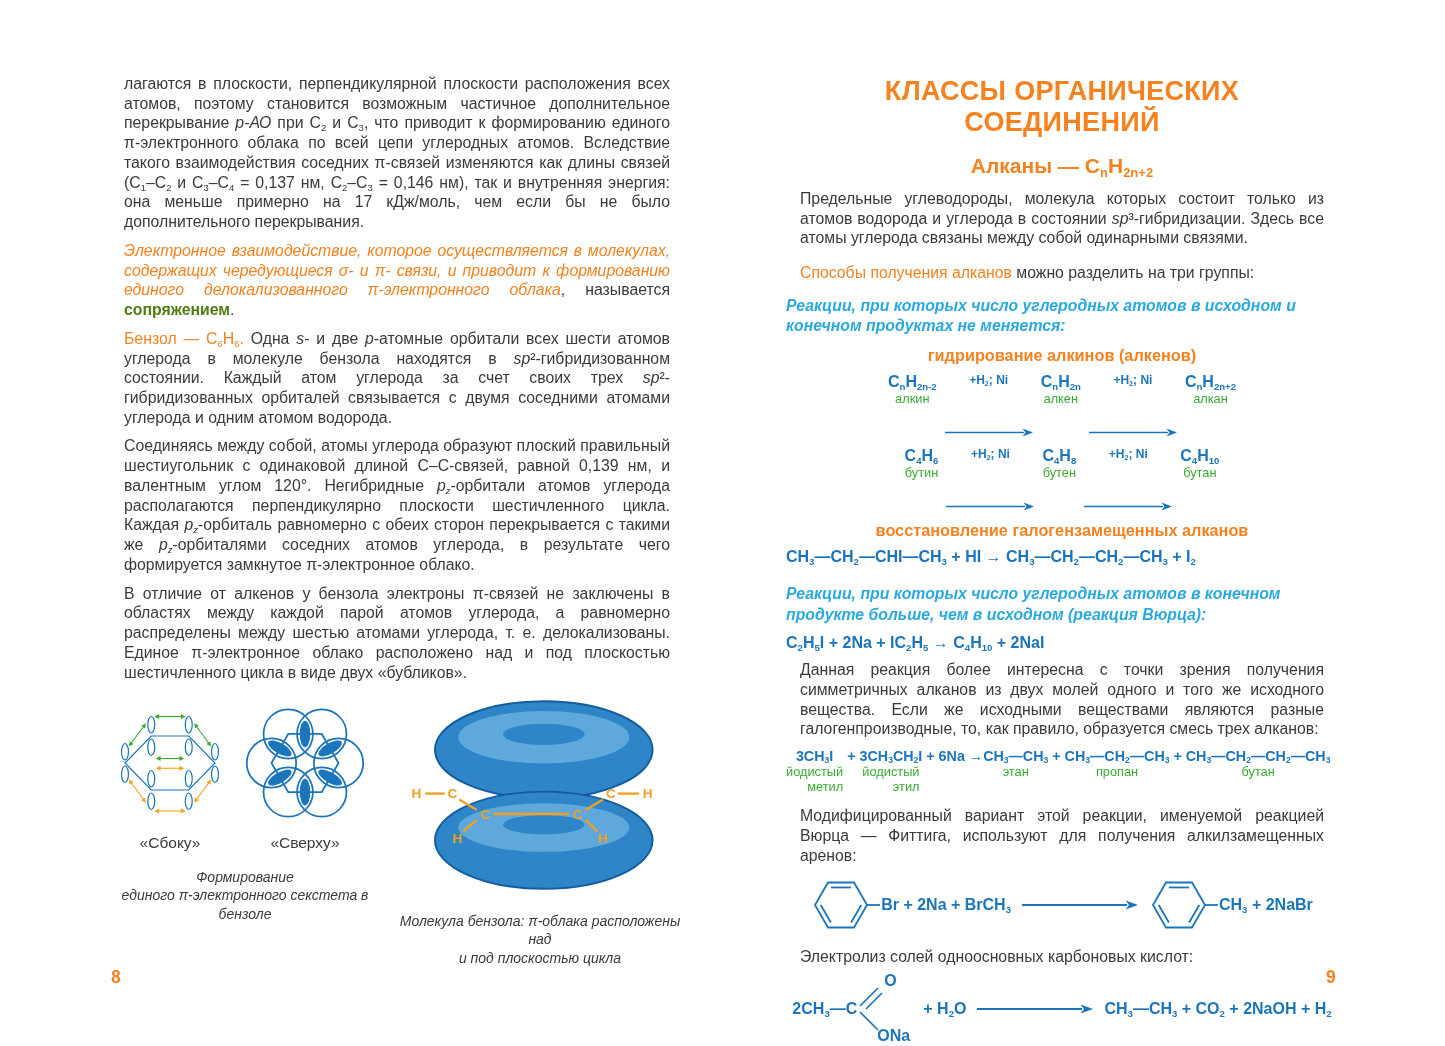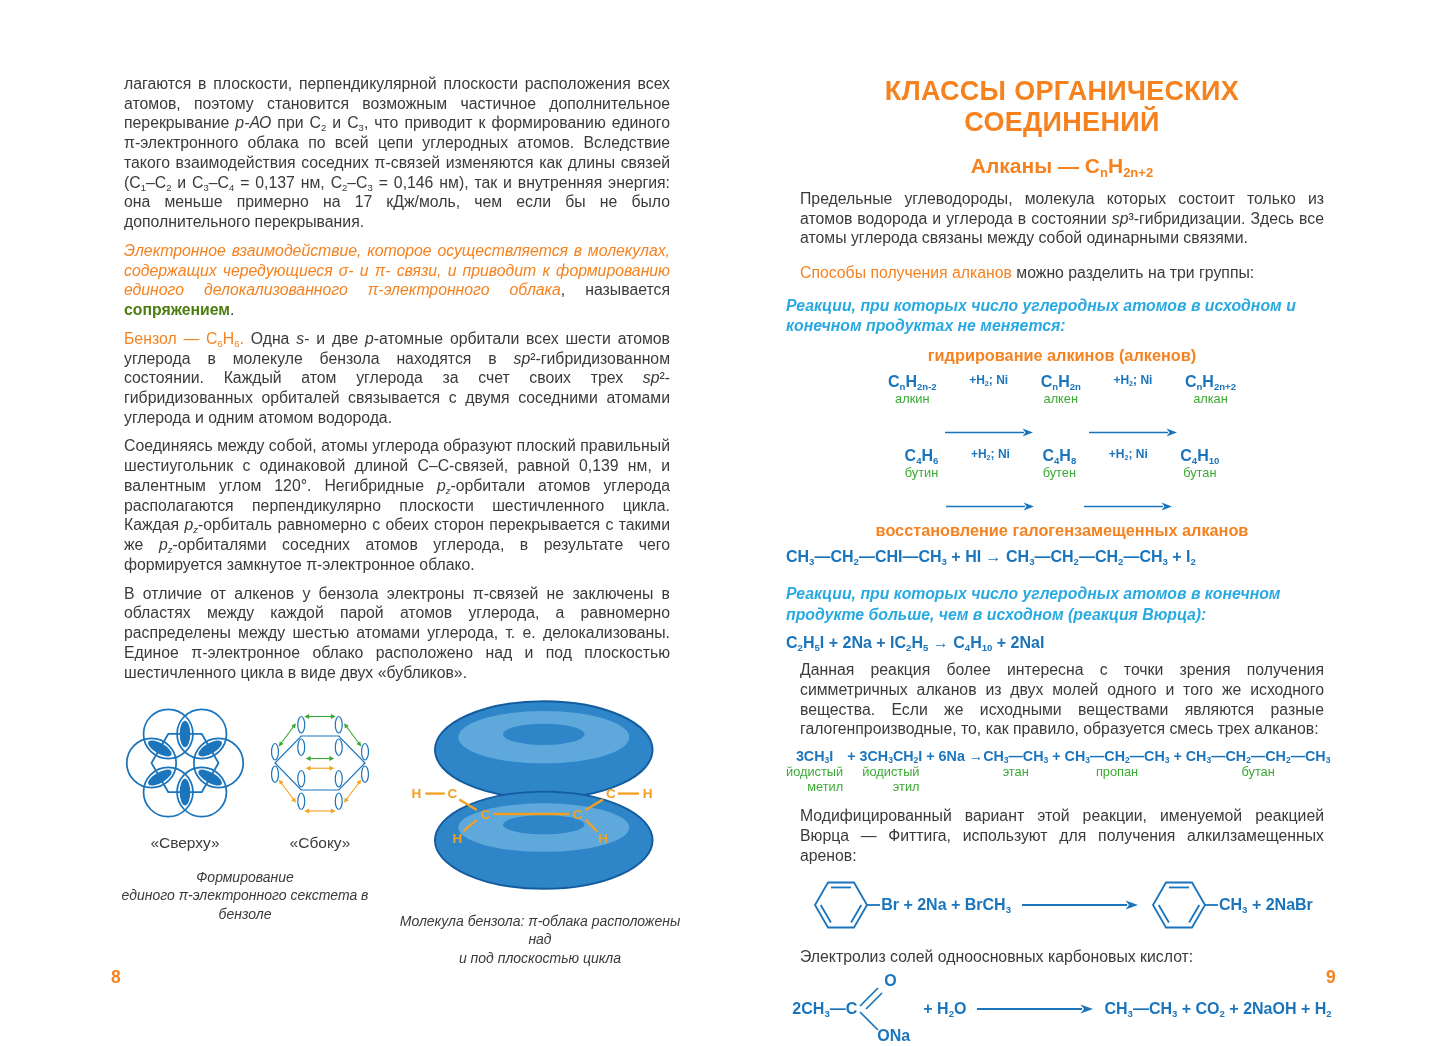--- a/index.html
+++ b/index.html
@@ -60,42 +60,20 @@
   <p>лагаются в плоскости, перпендикулярной плоскости расположения всех атомов, поэтому становится возможным частичное дополнительное перекрывание <i>p-АО</i> при C<sub>2</sub> и C<sub>3</sub>, что приводит к формированию единого π-электронного облака по всей цепи углеродных атомов. Вследствие такого взаимодействия соседних π-связей изменяются как длины связей (C<sub>1</sub>–C<sub>2</sub> и C<sub>3</sub>–C<sub>4</sub> = 0,137 нм, C<sub>2</sub>–C<sub>3</sub> = 0,146 нм), так и внутренняя энергия: она меньше примерно на 17 кДж/моль, чем если бы не было дополнительного перекрывания.</p>
   <p><span class="def-italic">Электронное взаимодействие, которое осуществляется в молекулах, содержащих чередующиеся σ- и π- связи, и приводит к формированию единого делокализованного π-электронного облака</span><span>, называется </span><span class="orange bold">сопряжением</span><span>.</span></p>
   <p><span class="lead-orange">Бензол — C<sub>6</sub>H<sub>6</sub>.</span><span> Одна <i>s</i>- и две <i>p</i>-атомные орбитали всех шести атомов углерода в молекуле бензола находятся в <i>sp</i>²-гибридизованном состоянии. Каждый атом углерода за счет своих трех <i>sp</i>²-гибридизованных орбиталей связывается с двумя соседними атомами углерода и одним атомом водорода.</span></p>
   <p>Соединяясь между собой, атомы углерода образуют плоский правильный шестиугольник с одинаковой длиной C–C-связей, равной 0,139 нм, и валентным углом 120°. Негибридные <i>p<sub>z</sub></i>-орбитали атомов углерода располагаются перпендикулярно плоскости шестичленного цикла. Каждая <i>p<sub>z</sub></i>-орбиталь равномерно с обеих сторон перекрывается с такими же <i>p<sub>z</sub></i>-орбиталями соседних атомов углерода, в результате чего формируется замкнутое π-электронное облако.</p>
   <p>В отличие от алкенов у бензола электроны π-связей не заключены в областях между каждой парой атомов углерода, а равномерно распределены между шестью атомами углерода, т. е. делокализованы. Единое π-электронное облако расположено над и под плоскостью шестичленного цикла в виде двух «бубликов».</p>
 
   <div class="figures">
     <div class="figpair">
       <div class="figpair-row">
         <div class="figcol">
-          <svg width="150" height="134" viewBox="0 0 170 150">
-            <g stroke="#1b75bc" stroke-width="2" fill="none">
-              <polygon points="123,75 104,107.9 66,107.9 47,75 66,42.1 104,42.1"></polygon>
-              <circle cx="123" cy="75" r="28"></circle>
-              <circle cx="104" cy="42.1" r="28"></circle>
-              <circle cx="66" cy="42.1" r="28"></circle>
-              <circle cx="47" cy="75" r="28"></circle>
-              <circle cx="66" cy="107.9" r="28"></circle>
-              <circle cx="104" cy="107.9" r="28"></circle>
-            </g>
-            <g fill="#1b75bc">
-              <ellipse cx="85" cy="42.1" rx="6" ry="15"></ellipse>
-              <ellipse cx="56.5" cy="58.5" rx="6" ry="15" transform="rotate(120 56.5 58.5)"></ellipse>
-              <ellipse cx="56.5" cy="91.5" rx="6" ry="15" transform="rotate(60 56.5 91.5)"></ellipse>
-              <ellipse cx="85" cy="107.9" rx="6" ry="15"></ellipse>
-              <ellipse cx="113.5" cy="91.5" rx="6" ry="15" transform="rotate(120 113.5 91.5)"></ellipse>
-              <ellipse cx="113.5" cy="58.5" rx="6" ry="15" transform="rotate(60 113.5 58.5)"></ellipse>
-            </g>
-          </svg>
-          <div class="fig-label">«Сверху»</div>
-        </div>
-        <div class="figcol">
           <svg width="120" height="134" viewBox="0 0 160 172">
             <polygon points="55,50 105,50 140,86 105,122 55,122 20,86" fill="none" stroke="#1b75bc" stroke-width="1.6"></polygon>
             <g fill="#ffffff" stroke="#1b75bc" stroke-width="1.6">
               <ellipse cx="55" cy="35" rx="4.6" ry="11"></ellipse>
                 <ellipse cx="55" cy="65" rx="4.6" ry="11"></ellipse>
               <ellipse cx="105" cy="35" rx="4.6" ry="11"></ellipse>
                 <ellipse cx="105" cy="65" rx="4.6" ry="11"></ellipse>
               <ellipse cx="140" cy="71" rx="4.6" ry="11"></ellipse>
                 <ellipse cx="140" cy="101" rx="4.6" ry="11"></ellipse>
               <ellipse cx="20" cy="71" rx="4.6" ry="11"></ellipse>
@@ -127,20 +105,42 @@
                 <path d="M47.97195530541903 139.02088070733163 L41.535049755682046 135.6957871832687 L46.68177706106653 131.8916843923323 Z" fill="#f5a21f"></path>
                 <path d="M25.02804469458097 107.97911929266837 L26.318222938933467 115.10831560766766 L31.464950244317954 111.30421281673131 Z" fill="#f5a21f"></path>
                 <path d="M134.97195530541902 107.97911929266837 L133.68177706106655 115.10831560766766 L128.53504975568205 111.30421281673131 Z" fill="#f5a21f"></path>
                 <path d="M112.02804469458097 139.02088070733163 L118.46495024431795 135.6957871832687 L113.31822293893347 131.8916843923323 Z" fill="#f5a21f"></path>
                 <path d="M101 150 L94.5 153.2 L94.5 146.8 Z" fill="#f5a21f"></path>
                 <path d="M59 150 L65.5 153.2 L65.5 146.8 Z" fill="#f5a21f"></path>
               </g>
           </svg>
           <div class="fig-label">«Сбоку»</div>
         </div>
+        <div class="figcol">
+          <svg width="150" height="134" viewBox="0 0 170 150">
+            <g stroke="#1b75bc" stroke-width="2" fill="none">
+              <polygon points="123,75 104,107.9 66,107.9 47,75 66,42.1 104,42.1"></polygon>
+              <circle cx="123" cy="75" r="28"></circle>
+              <circle cx="104" cy="42.1" r="28"></circle>
+              <circle cx="66" cy="42.1" r="28"></circle>
+              <circle cx="47" cy="75" r="28"></circle>
+              <circle cx="66" cy="107.9" r="28"></circle>
+              <circle cx="104" cy="107.9" r="28"></circle>
+            </g>
+            <g fill="#1b75bc">
+              <ellipse cx="85" cy="42.1" rx="6" ry="15"></ellipse>
+              <ellipse cx="56.5" cy="58.5" rx="6" ry="15" transform="rotate(120 56.5 58.5)"></ellipse>
+              <ellipse cx="56.5" cy="91.5" rx="6" ry="15" transform="rotate(60 56.5 91.5)"></ellipse>
+              <ellipse cx="85" cy="107.9" rx="6" ry="15"></ellipse>
+              <ellipse cx="113.5" cy="91.5" rx="6" ry="15" transform="rotate(120 113.5 91.5)"></ellipse>
+              <ellipse cx="113.5" cy="58.5" rx="6" ry="15" transform="rotate(60 113.5 58.5)"></ellipse>
+            </g>
+          </svg>
+          <div class="fig-label">«Сверху»</div>
+        </div>
       </div>
       <div class="fig-caption">Формирование<br>единого π-электронного секстета в бензоле</div>
     </div>
 
     <div class="figdonut">
       <svg width="272" height="200" viewBox="0 0 280 205">
         <ellipse cx="148" cy="55" rx="112" ry="50" fill="#2e86c9" stroke="#135c9e" stroke-width="2"></ellipse>
         <ellipse cx="148" cy="42" rx="88" ry="27" fill="#5fa8dc"></ellipse>
         <ellipse cx="148" cy="39" rx="42" ry="11" fill="#2e86c9"></ellipse>
         <ellipse cx="148" cy="148" rx="112" ry="50" fill="#2e86c9" stroke="#135c9e" stroke-width="2"></ellipse>

